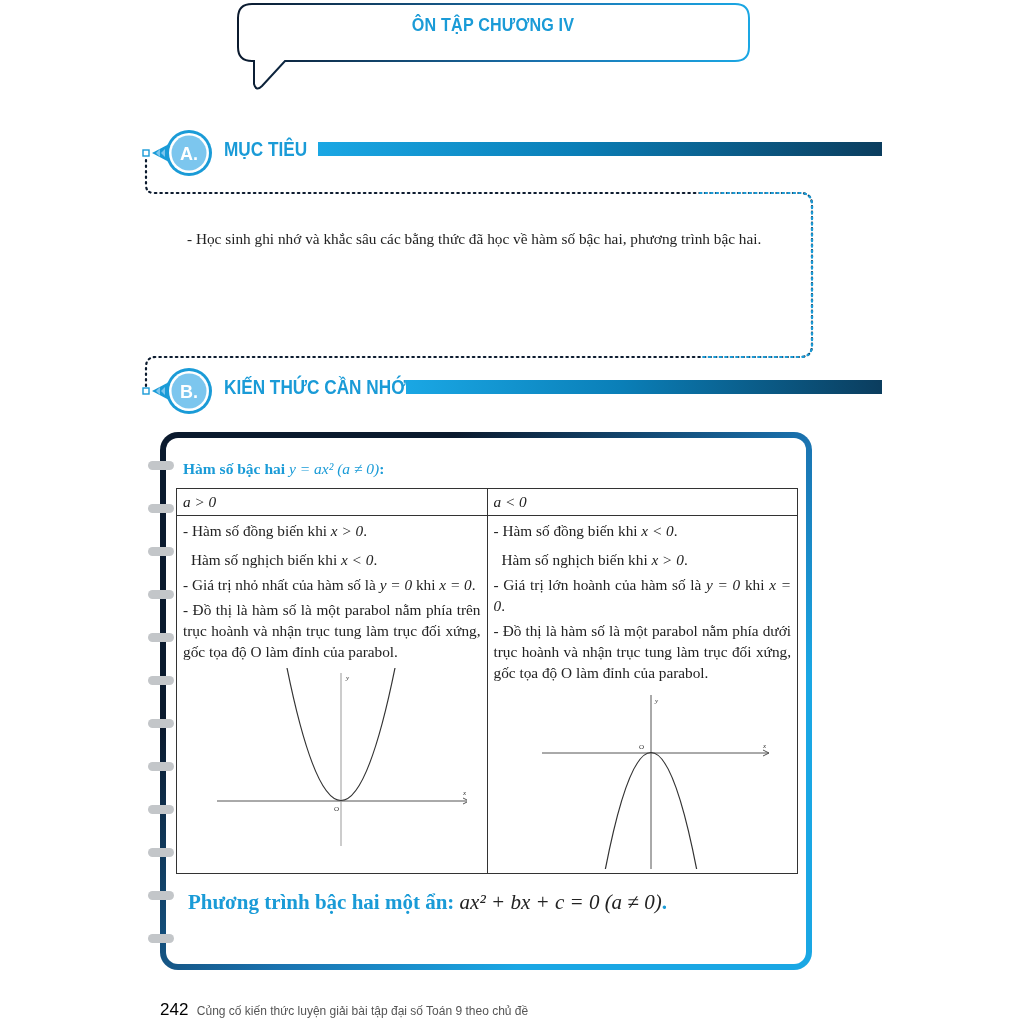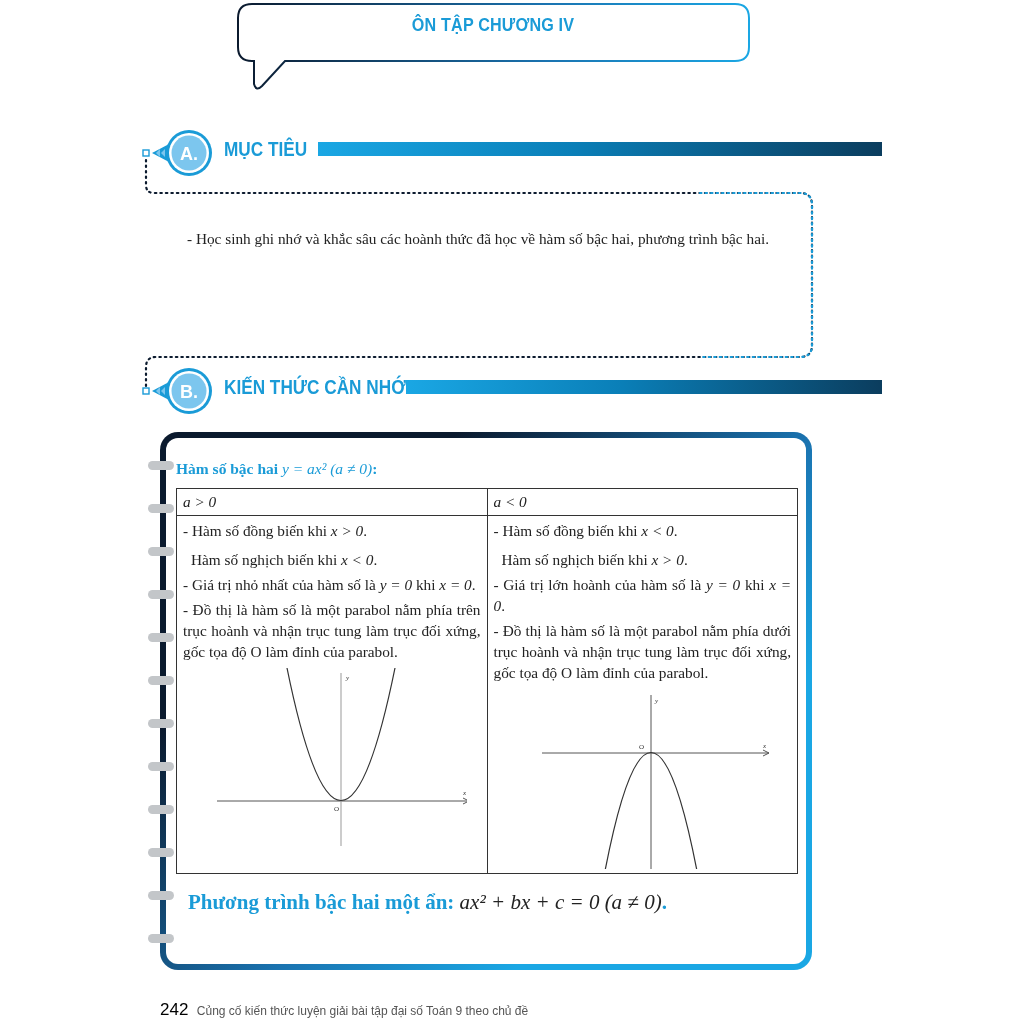--- a/index.html
+++ b/index.html
@@ -22,21 +22,21 @@
 
   .goals { position:absolute; left:187px; top:228px; width:630px; font-size:15.3px; line-height:22px; color:#222; }
   .goals p { margin:0 0 4px 0; text-align:justify; }
 
   
   .card { position:absolute; left:160px; top:432px; width:652px; height:538px; border-radius:18px; border:6px solid transparent;
           background:linear-gradient(#fff,#fff) padding-box, linear-gradient(135deg,#0b1a2e 0%,#0b1a2e 25%,#1a73b0 55%,#1aa7e4 75%) border-box; box-sizing:border-box; }
   .rings { position:absolute; left:148px; top:0; width:30px; height:1024px; }
   .ring { position:absolute; left:0; width:26px; height:9px; border-radius:5px; background:#c3c6c9; }
 
-  .card-title { position:absolute; left:176px; top:460px; font-weight:bold; font-size:15.5px; color:#1a9bd7; white-space:nowrap; }
+  .card-title { position:absolute; left:183px; top:460px; font-weight:bold; font-size:15.5px; color:#1a9bd7; white-space:nowrap; }
   .card-title .m { font-style:italic; font-weight:normal; }
 
   table.t { position:absolute; left:176px; top:488px; width:622px; height:386px; border-collapse:collapse; font-size:15.3px; color:#222; }
   table.t td { border:1.5px solid #333; vertical-align:top; padding:0 6px; }
   table.t .hdr td { height:26px; vertical-align:middle; font-style:italic; }
   .cell-lines p { margin:4px 0 4px 0; line-height:21px; text-align:justify; }
   .cell-lines p.indent { padding-left:8px;margin-top:8px; }
   .m { font-style:italic; }
   .graph { display:block; margin:6px auto 0 auto; }
 
@@ -81,21 +81,21 @@
       <circle cx="49" cy="25" r="20" fill="#fff"></circle>
       <circle cx="49" cy="25" r="17.5" fill="#7cc6ee"></circle>
       <text x="49" y="31.5" text-anchor="middle" class="badge-text">A.</text>
     </svg>
   </div>
   <div class="heading">MỤC TIÊU</div>
   <div class="bar" style="left:178px; width:564px;"></div>
 </div>
 
 <div class="goals">
-  <p>- Học sinh ghi nhớ và khắc sâu các hoành thức đã học về hàm số bậc hai, phương trình bậc hai.</p>
+  <p>- Học sinh ghi nhớ và khắc sâu các bằng thức đã học về hàm số bậc hai, phương trình bậc hai.</p>
 </div>
 
 <div class="sec" style="top:366px;">
   <div class="badge-wrap">
     <svg width="80" height="50">
       <rect x="3" y="22" width="6" height="6" fill="#fff" stroke="#1a9bd7" stroke-width="1.4"></rect>
       <path d="M12,25 L48,6 L48,44 Z" fill="#1a9bd7"></path>
       <path d="M16,25 L20,21 L20,29 Z M21,25 L25,21 L25,29 Z M26,25 L30,21 L30,29 Z" fill="#7cc6ee"></path>
       <circle cx="49" cy="25" r="23" fill="#1a9bd7"></circle>
       <circle cx="49" cy="25" r="20" fill="#fff"></circle>

